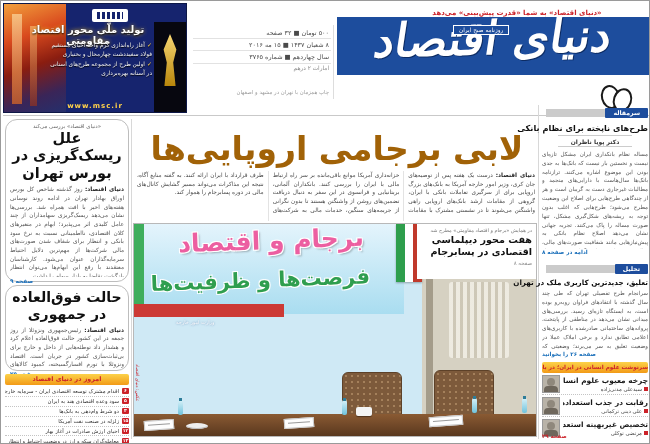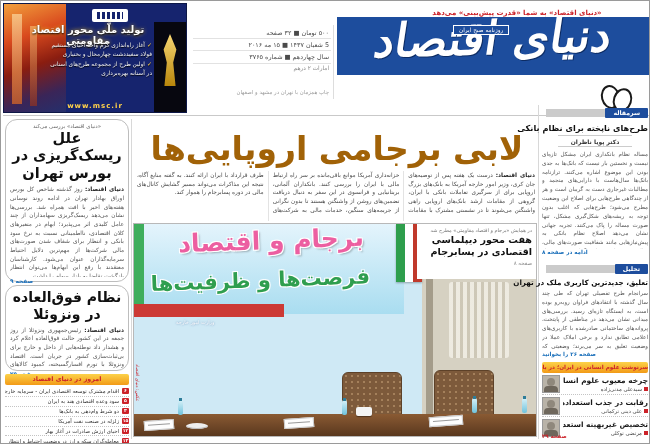--- a/index.html
+++ b/index.html
@@ -135,21 +135,21 @@
       <div class="ad-line"><span class="chk">✓</span><span>آغاز راه‌اندازی گرم واحد احیای مستقیم</span></div>
       <div class="ad-line"><span>فولاد سفیددشت چهارمحال و بختیاری</span></div>
       <div class="ad-line"><span class="chk">✓</span><span>اولین طرح از مجموعه طرح‌های استانی</span></div>
       <div class="ad-line"><span>در آستانه بهره‌برداری</span></div>
     </div>
     <div class="ad-url">www.msc.ir</div>
   </div>
 
   <div class="abs info">
     <div class="info-line">۵۰۰ تومان ■ ۳۲ صفحه</div>
-    <div class="info-line">5 شعبان ۱۴۳۷ ■ ۱۵ مه ۲۰۱۶</div>
+    <div class="info-line">۸ شعبان ۱۴۳۷ ■ ۱۵ مه ۲۰۱۶</div>
     <div class="info-line">سال چهاردهم ■ شماره ۳۷۶۵</div>
     <div class="info-line">امارات ۲ درهم</div>
   </div>
   <div class="abs vline-info"></div>
   <div class="abs print-note">چاپ همزمان با تهران در مشهد و اصفهان</div>
 
   <div class="abs slogan">«دنیای اقتصاد» به شما «قدرت پیش‌بینی» می‌دهد</div>
   <div class="abs band">
     <div class="mast-title">دنیای اقتصاد</div>
   </div>
@@ -163,21 +163,21 @@
   <div class="abs vline-right"></div>
 
   <div class="abs lbox box1">
     <div class="l-kicker">«دنیای اقتصاد» بررسی می‌کند</div>
     <div class="l-head">علل ریسک‌گریزی در بورس تهران</div>
     <div class="l-body b1body"><span class="src">دنیای اقتصاد:</span> <span>روز گذشته شاخص کل بورس اوراق بهادار تهران در ادامه روند نوسانی هفته‌های اخیر با افت همراه شد. بررسی‌ها نشان می‌دهد ریسک‌گریزی سهامداران از چند عامل کلیدی اثر می‌پذیرد؛ ابهام در متغیرهای کلان اقتصادی، نااطمینانی نسبت به نرخ سود بانکی و انتظار برای شفاف شدن صورت‌های مالی شرکت‌ها از مهم‌ترین دلایل احتیاط سرمایه‌گذاران عنوان می‌شود. کارشناسان معتقدند با رفع این ابهام‌ها می‌توان انتظار بازگشت تقاضا به بازار سهام را داشت.</span></div>
     <div class="pref">صفحه ۹</div>
   </div>
 
   <div class="abs lbox box2">
-    <div class="l-head small">نظام فوق‌العاده در ونزوئلا</div>
+    <div class="l-head small">حالت فوق‌العاده در جمهوری</div>
     <div class="l-body b2body"><span class="src">دنیای اقتصاد:</span> <span>رئیس‌جمهوری ونزوئلا از روز جمعه در این کشور حالت فوق‌العاده اعلام کرد و هشدار داد توطئه‌هایی از داخل و خارج برای بی‌ثبات‌سازی کشور در جریان است. اقتصاد ونزوئلا با تورم افسارگسیخته، کمبود کالاهای اساسی و قطعی گسترده برق دست‌وپنجه نرم می‌کند و منتقدان سیاست‌های دولت را عامل این بحران می‌دانند.</span></div>
     <div class="pref">صفحه ۲۵</div>
   </div>
 
   <div class="abs today-bar">امروز در دنیای اقتصاد</div>
   <div class="abs today">
     <div class="t-row">
         <span class="t-num">۶</span>
         <span class="t-title">اقدام مشترک توسعه اقتصادی ایران - سرمایه خارجی</span>
       </div>

